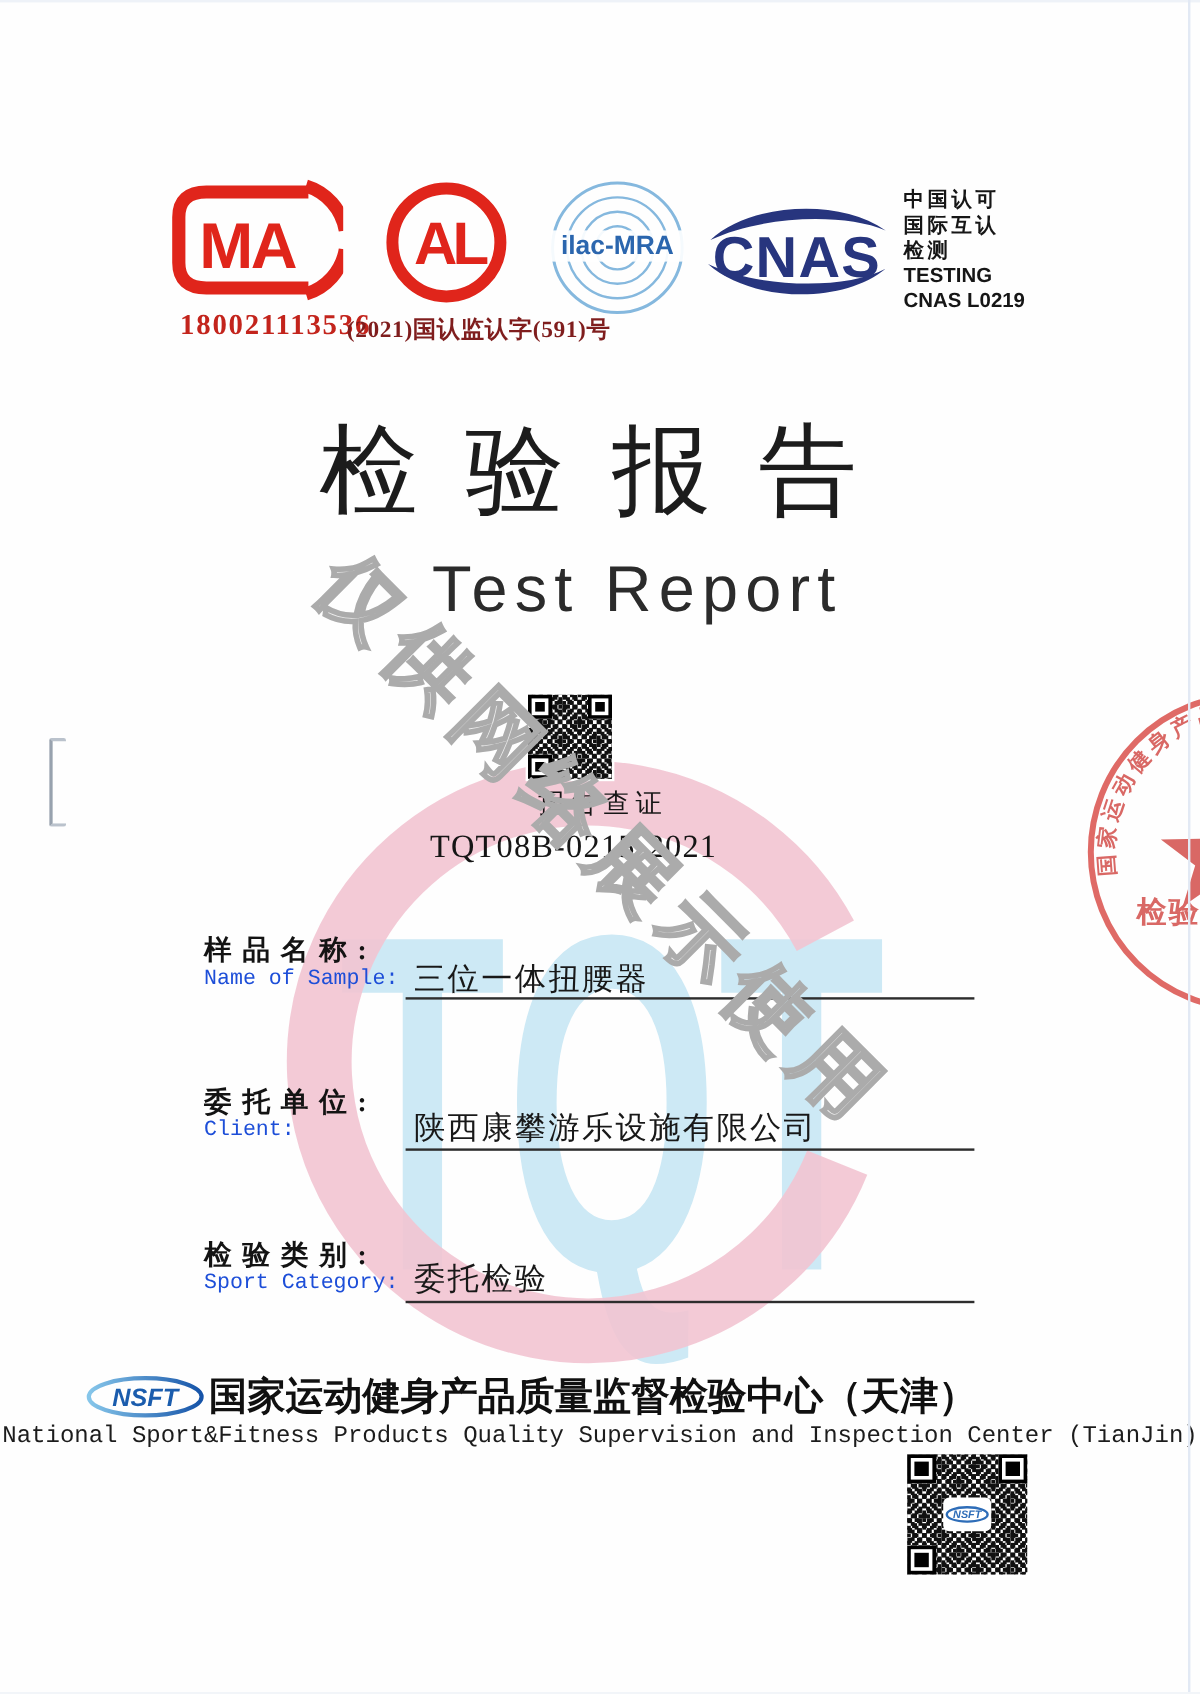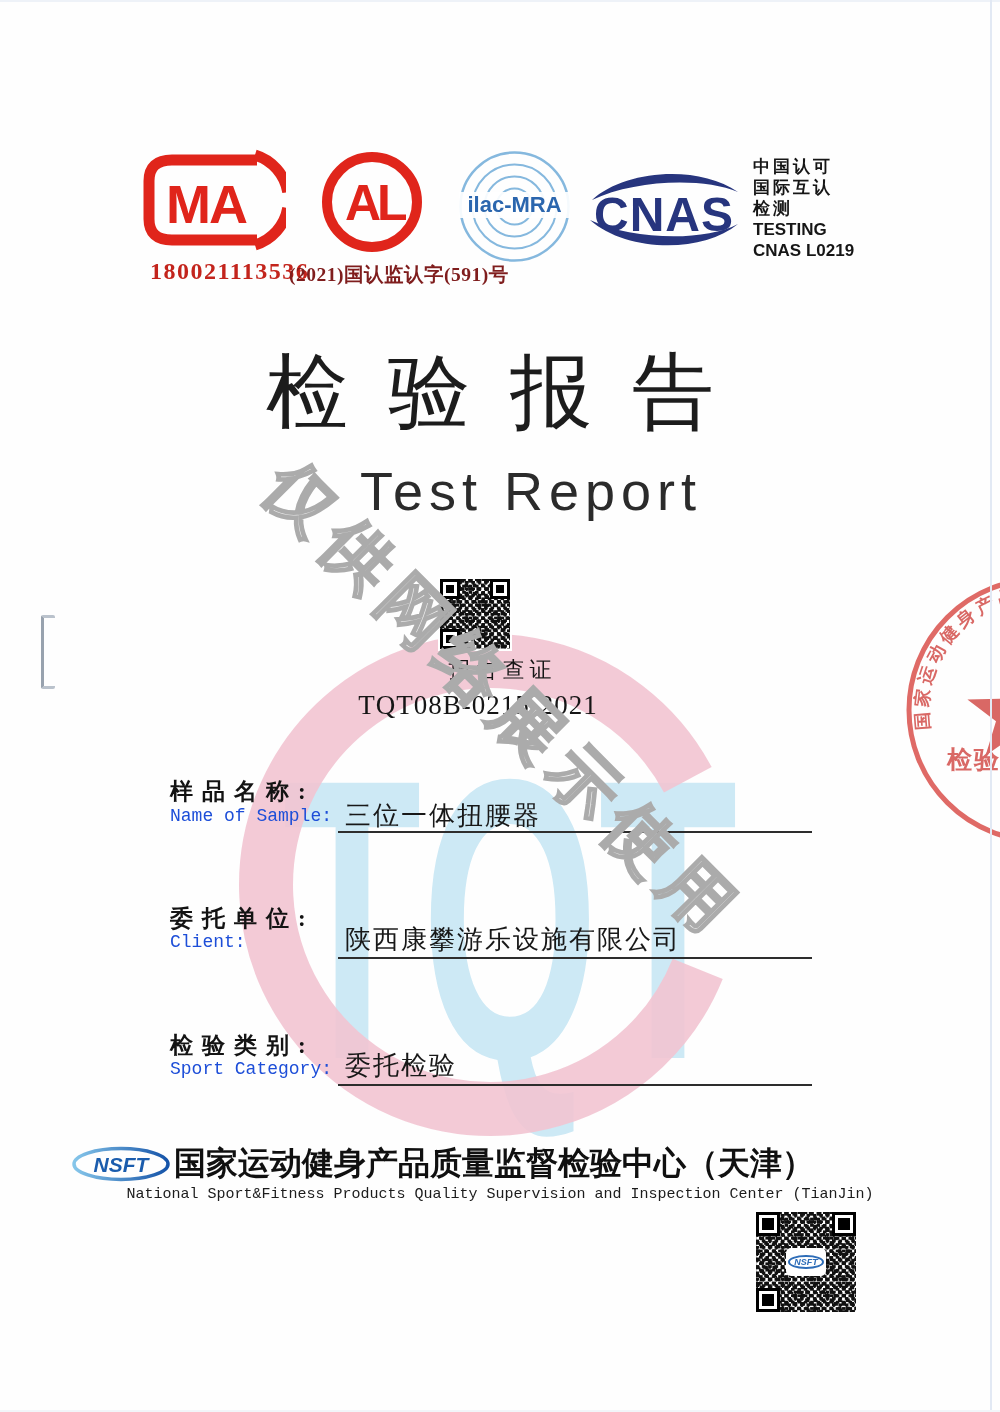--- a/index.html
+++ b/index.html
@@ -56,21 +56,21 @@
   
   .flabel-zh{position:absolute;left:170px;font-size:23px;font-weight:600;letter-spacing:9px;color:#131313;}
   .flabel-en{position:absolute;left:170px;font-family:"Liberation Mono",monospace;font-size:18px;color:#1d4ed8;text-align:right;}
   .fvalue{position:absolute;left:345px;font-size:26px;letter-spacing:2px;color:#181818;}
   .fline{position:absolute;left:338px;width:474px;border-bottom:2px solid #2d2d2d;}
 
   
   .nsft-svg{left:70px;top:1145px;}
   .org-zh{left:174px;top:1142px;font-size:32px;font-weight:700;color:#101010;}
   .org-en{left:0;top:1186px;width:100%;text-align:center;font-family:"Liberation Mono",monospace;
-          font-size:15px;color:#1c1c1c;}
+          font-size:20px;color:#1c1c1c;}
 
   
   .wm-logo{left:0;top:0;}
   .wm-text{position:absolute;left:309px;top:443px;white-space:nowrap;font-size:68px;font-weight:600;
            letter-spacing:12px;color:rgba(205,205,205,0.35);-webkit-text-stroke:2.5px #ababab;
            transform:rotate(45deg);transform-origin:0 0;pointer-events:none;}
 
   
   .stamp-svg{left:855px;top:568px;opacity:.88;mix-blend-mode:multiply;}
 </style>

